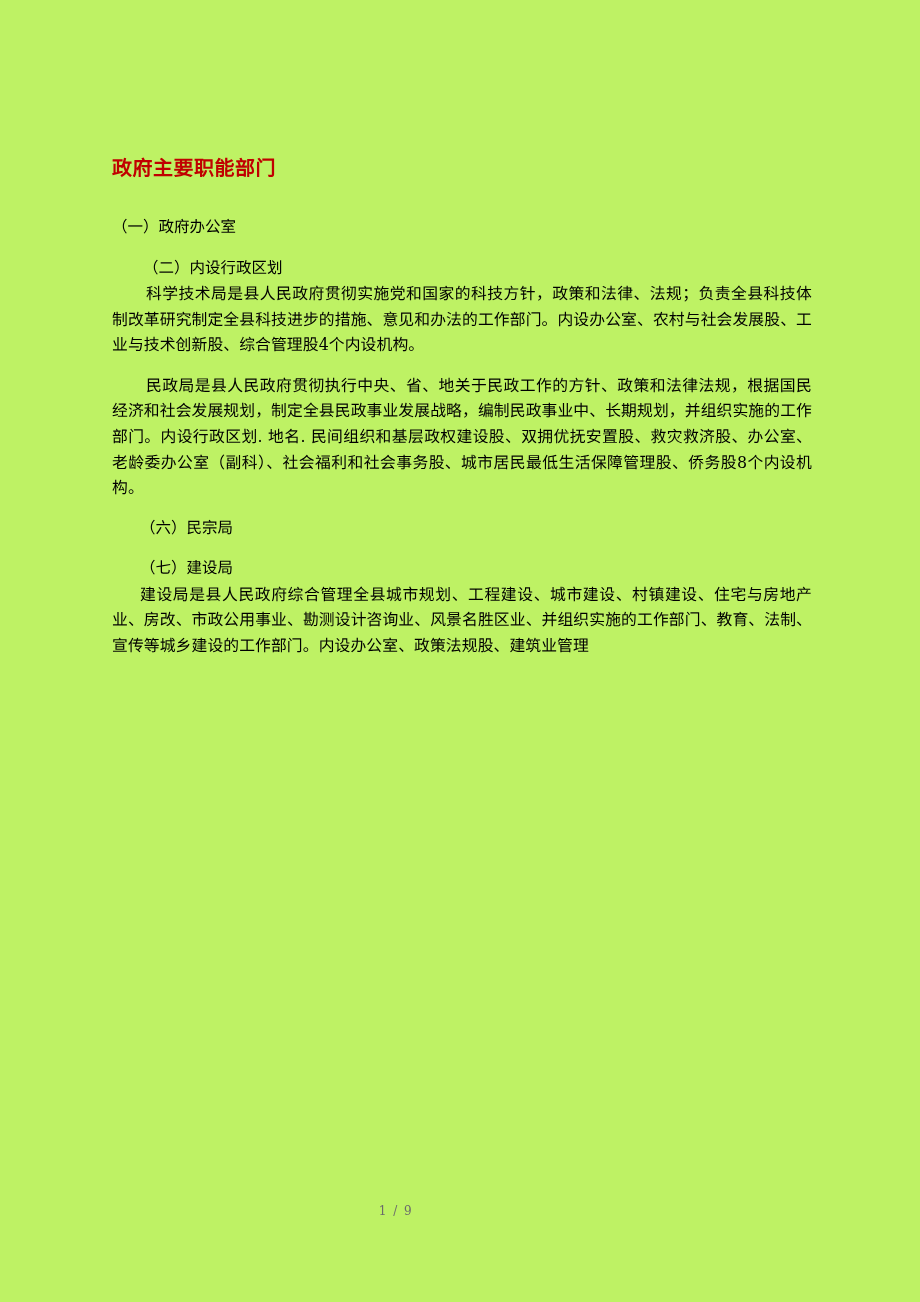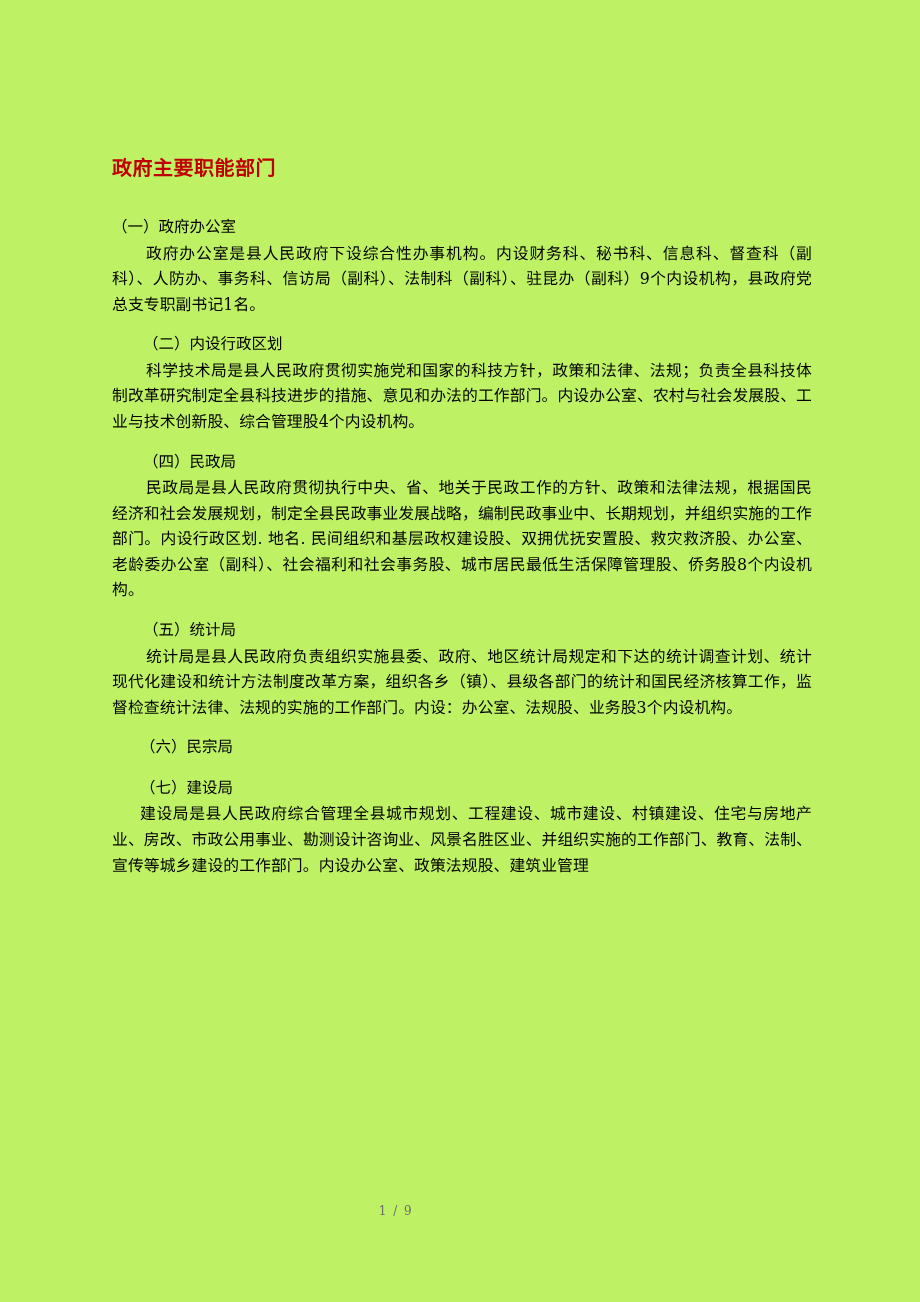--- a/index.html
+++ b/index.html
@@ -113,38 +113,32 @@
 <div class="page">
 
   <div class="content">
 
     <h1 class="doc-title">政府主要职能部门</h1>
 
     <div class="body-block">
 
       <div class="section">
         <p class="section-heading">（一）政府办公室</p>
-        <p class="section-body">政府办公室是县人民政府下设综合性办事机构。内设财务科、秘书科、信息科、督查科（副科）、人防办、事务科、信访局（副科）、法制科（副科）、驻昆办（副科）9个内设机构，县政府党总支专职副书记1名。</p>
       </div>
 
       <div class="section">
         <p class="section-heading indent">（二）内设行政区划</p>
         <p class="section-body">科学技术局是县人民政府贯彻实施党和国家的科技方针，政策和法律、法规；负责全县科技体制改革研究制定全县科技进步的措施、意见和办法的工作部门。内设办公室、农村与社会发展股、工业与技术创新股、综合管理股4个内设机构。</p>
       </div>
 
 
       <div class="section">
-        <p class="section-heading indent">（四）民政局</p>
         <p class="section-body">民政局是县人民政府贯彻执行中央、省、地关于民政工作的方针、政策和法律法规，根据国民经济和社会发展规划，制定全县民政事业发展战略，编制民政事业中、长期规划，并组织实施的工作部门。内设行政区划. 地名. 民间组织和基层政权建设股、双拥优抚安置股、救灾救济股、办公室、老龄委办公室（副科）、社会福利和社会事务股、城市居民最低生活保障管理股、侨务股8个内设机构。</p>
       </div>
 
-      <div class="section">
-        <p class="section-heading indent">（五）统计局</p>
-        <p class="section-body">统计局是县人民政府负责组织实施县委、政府、地区统计局规定和下达的统计调查计划、统计现代化建设和统计方法制度改革方案，组织各乡（镇）、县级各部门的统计和国民经济核算工作，监督检查统计法律、法规的实施的工作部门。内设：办公室、法规股、业务股3个内设机构。</p>
-      </div>
 
       <div class="section">
         <p class="section-heading indent-sm">（六）民宗局</p>
       </div>
 
       <div class="section">
         <p class="section-heading indent-sm">（七）建设局</p>
         <p class="section-body indent-sm">建设局是县人民政府综合管理全县城市规划、工程建设、城市建设、村镇建设、住宅与房地产业、房改、市政公用事业、勘测设计咨询业、风景名胜区业、并组织实施的工作部门、教育、法制、宣传等城乡建设的工作部门。内设办公室、政策法规股、建筑业管理</p>
       </div>
 

